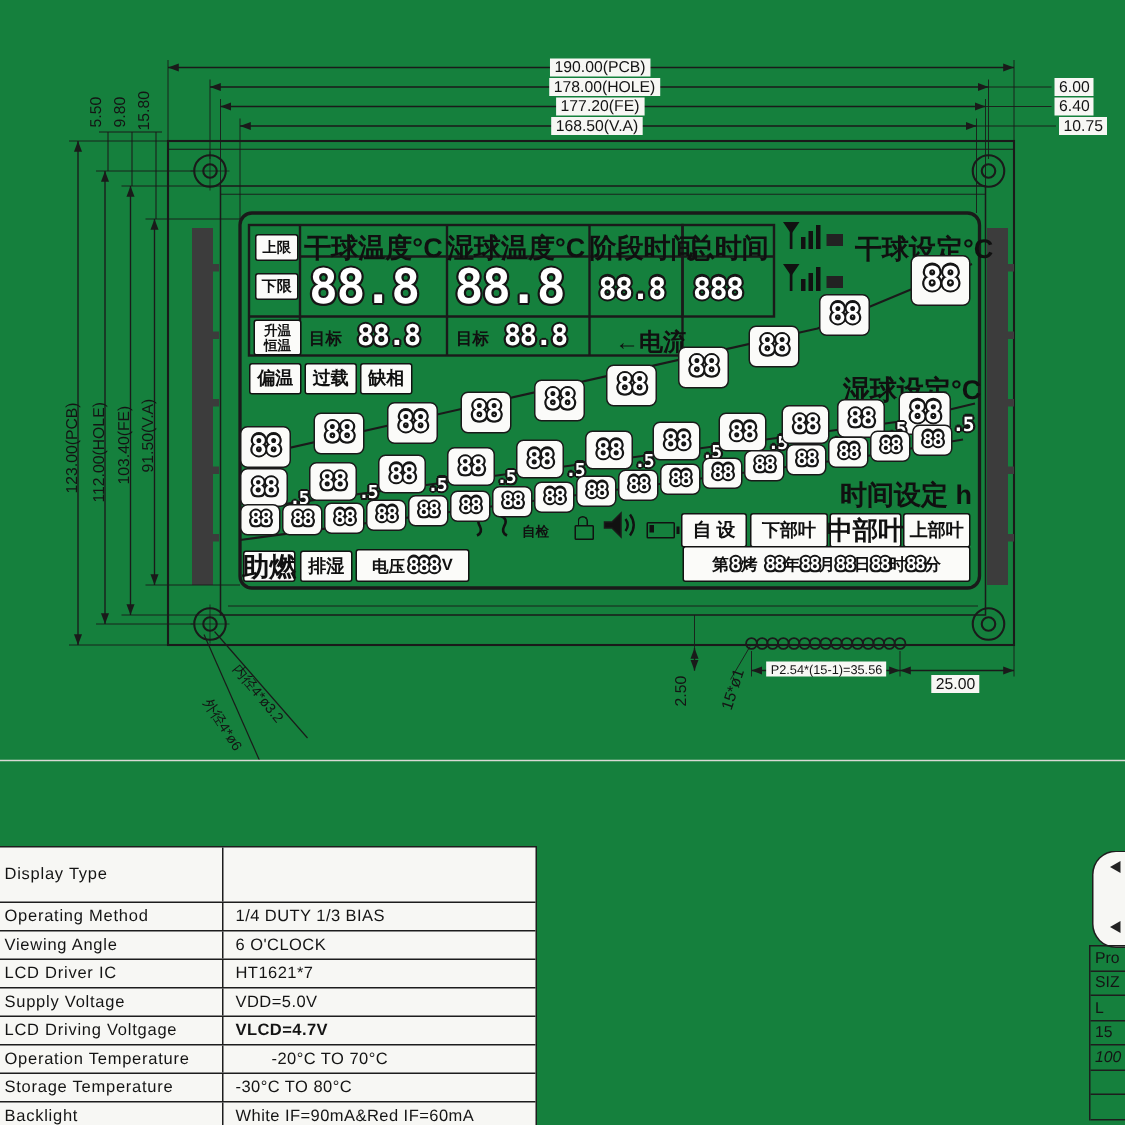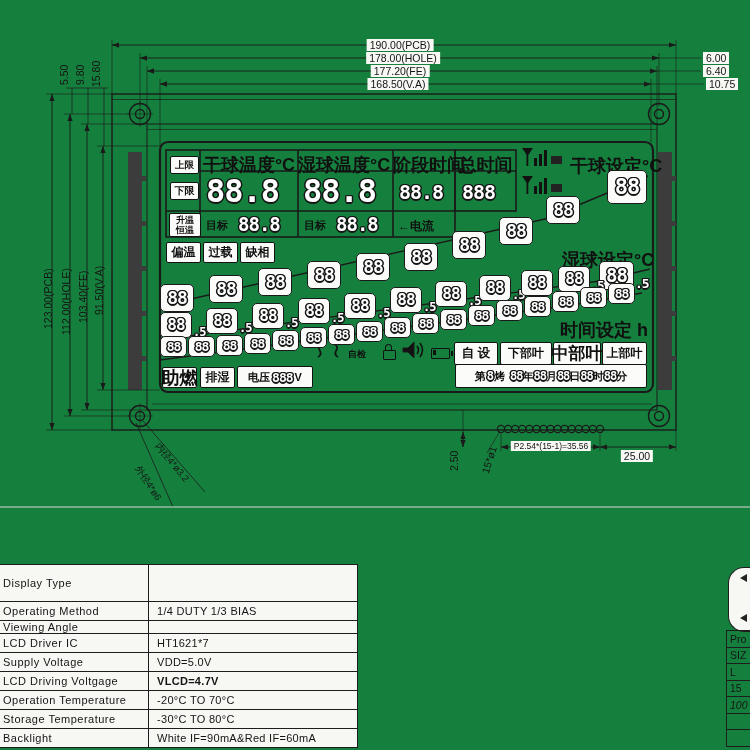--- a/index.html
+++ b/index.html
@@ -256,21 +256,21 @@
 
     <div class="seg abs" style="left:206px;top:175px;font-size:32px">88.8</div>
     <div class="seg abs" style="left:303px;top:175px;font-size:32px">88.8</div>
     <div class="seg abs" style="left:399px;top:182px;font-size:20px">88.8</div>
     <div class="seg abs" style="left:462px;top:182px;font-size:20px">888</div>
 
     <div class="lbl" style="left:206px;top:218px;font-size:11px">目标</div>
     <div class="seg abs" style="left:238px;top:215px;font-size:19px">88.8</div>
     <div class="lbl" style="left:304px;top:218px;font-size:11px">目标</div>
     <div class="seg abs" style="left:336px;top:215px;font-size:19px">88.8</div>
-    <div class="lbl" style="left:398px;top:218px;font-size:12px">←电流</div>
+    <div class="lbl" style="left:410px;top:218px;font-size:16px">←电流</div>
 
     <div class="blockchip" style="left:551px;top:156px;width:11px;height:8px"></div>
     <div class="blockchip" style="left:551px;top:184px;width:11px;height:8px"></div>
 
     <div class="lbl sp-lbl" style="left:570px;top:154px">干球设定°C</div>
     <div class="cell" style="left:607px;top:170px">
       <span class="cellbox seg" style="width:38px;height:32px;font-size:22px">88</span>
     </div>
     <div class="lbl sp-lbl" style="left:562px;top:248px">湿球设定°C</div>
     <div class="cell" style="left:599px;top:261px">
@@ -428,36 +428,37 @@
   <div id="spec">
       <div class="srow">
         <div class="scell l" style="height: 36px;">Display Type</div>
       </div>
       <div class="srow">
         <div class="scell l">Operating  Method</div>
         <div class="scell v" style="height: 18px;">1/4  DUTY    1/3  BIAS</div>
       </div>
       <div class="srow">
         <div class="scell l">Viewing  Angle</div>
+        <div class="scell v" style="height: 18px;">6  O'CLOCK</div>
       </div>
       <div class="srow">
         <div class="scell l">LCD  Driver  IC</div>
         <div class="scell v" style="height: 18px;">HT1621*7</div>
       </div>
       <div class="srow">
         <div class="scell l">Supply  Voltage</div>
         <div class="scell v" style="height: 18px;">VDD=5.0V</div>
       </div>
       <div class="srow">
         <div class="scell l">LCD  Driving  Voltgage</div>
         <div class="scell v" style="height: 18px; font-weight: bold;">VLCD=4.7V</div>
       </div>
       <div class="srow">
         <div class="scell l">Operation  Temperature</div>
-        <div class="scell v" style="height: 18px;">-20°C  TO  70°C</div>
+        <div class="scell v" style="height: 18px; margin-left: 24px;">-20°C  TO  70°C</div>
       </div>
       <div class="srow">
         <div class="scell l">Storage  Temperature</div>
         <div class="scell v" style="height: 18px;">-30°C  TO  80°C</div>
       </div>
       <div class="srow">
         <div class="scell l">Backlight</div>
         <div class="scell v" style="height: 18px;">White  IF=90mA&amp;Red  IF=60mA</div>
       </div>
     </div>

